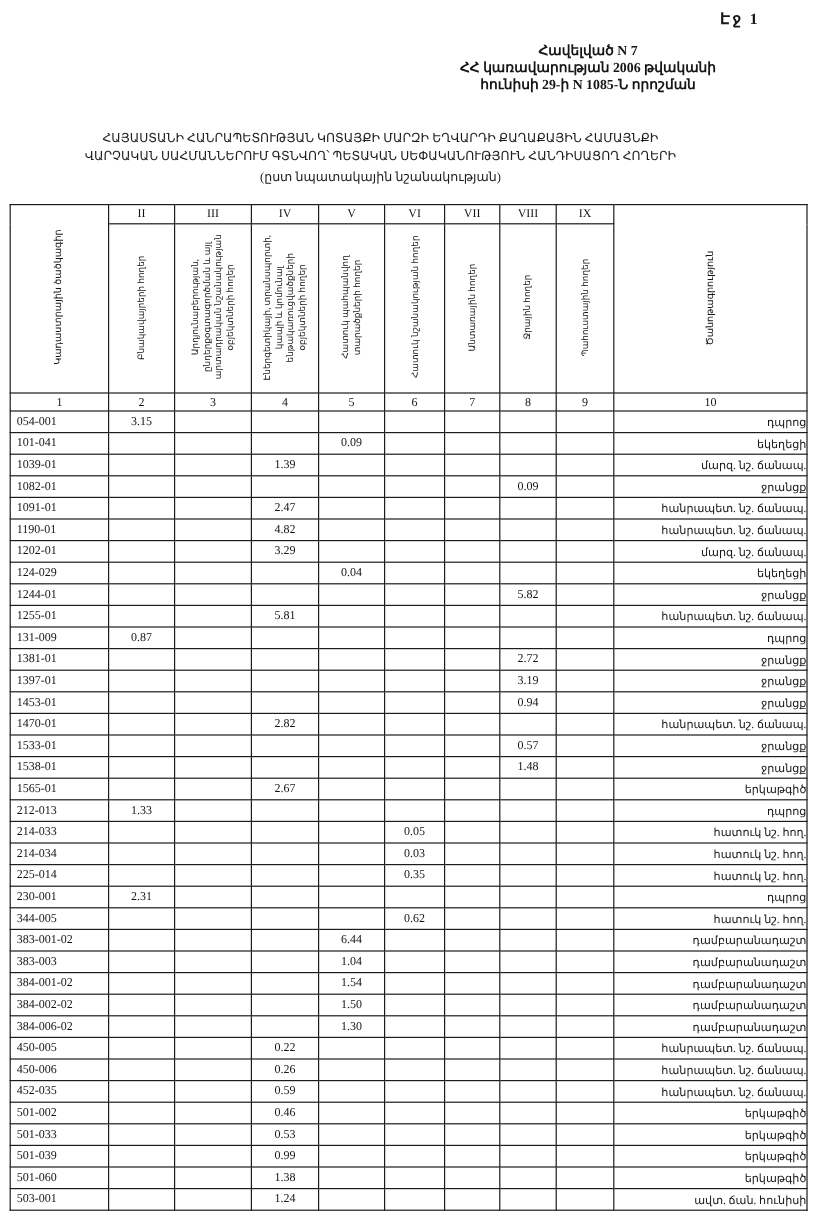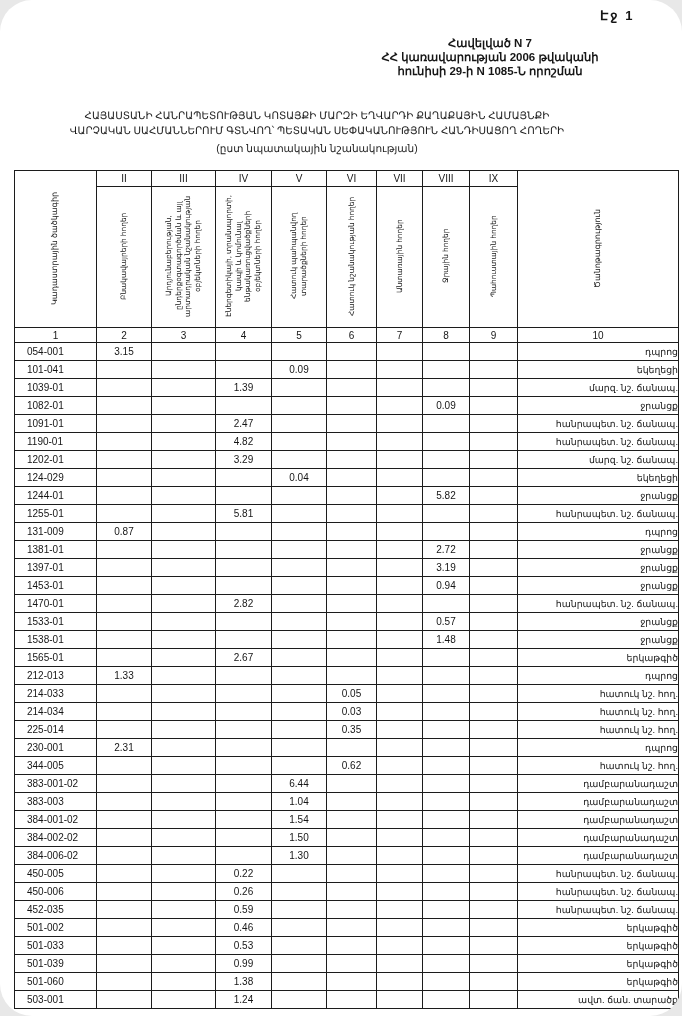--- a/index.html
+++ b/index.html
@@ -1,46 +1,46 @@
 <!DOCTYPE html>
 <html><head>
 <meta charset="utf-8">
 <style>
   html,body{margin:0;padding:0;background:#e8e8e8;}
   .page{
     position:relative;width:682px;height:1016px;background:#ffffff;
-    font-family:Liberation Sans, sans-serif;color:#161616;overflow:hidden;border-radius:32px;
+    font-family:Liberation Serif, serif;color:#161616;overflow:hidden;
   }
   .pageno{position:absolute;top:8px;left:600px;font-size:13px;font-weight:bold;letter-spacing:2px;}
   .appendix{position:absolute;top:36px;left:320px;width:340px;text-align:center;
     font-size:11.5px;font-weight:bold;line-height:14px;}
   .doc-title{position:absolute;top:70px;left:0;width:682px;text-align:center;
     font-size:13px;font-weight:bold;letter-spacing:4px;}
   .subtitle{position:absolute;top:108px;left:0;width:634px;text-align:center;
     font-size:10.3px;line-height:15px;color:#1d1d1d;}
   .subtitle .paren{font-size:10.5px;margin-top:3px;}
   table.land{
-    position:absolute;top:170px;left:14px;border-collapse:collapse;table-layout:fixed;
+    position:absolute;top:170px;left:8px;border-collapse:collapse;table-layout:fixed;
     width:664px;
   }
   table.land td{
     border:1px solid #1c1c1c;padding:0;overflow:hidden;
     font-size:10px;color:#151515;vertical-align:middle;
   }
   tr.roman-row td{height:15px;text-align:center;font-size:10px;font-weight:normal;}
   tr.header-row td{height:140px;text-align:center;}
   tr.num-row td{height:14px;text-align:center;font-size:10px;}
   .vt{
     writing-mode:vertical-rl;transform:rotate(180deg);
     display:inline-block;height:132px;font-size:7.4px;line-height:1.3;
     white-space:normal;letter-spacing:0;
   }
   .vt.big{font-size:8px;height:148px;}
   tbody td{height:17px;}
-  tbody td.code{text-align:left;padding-left:12px;font-size:10px;}
+  tbody td.code{text-align:left;padding-left:5px;font-size:10px;}
   tbody td.val{text-align:center;font-size:10px;}
   tbody td.note{text-align:right;padding-left:4px;font-size:9.3px;white-space:nowrap;}
 </style>
 </head>
 <body>
 
 <div class="page">
 
   <div class="pageno">Էջ 1</div>
 
@@ -542,18 +542,18 @@
         <tr>
           <td class="code">503-001</td>
           <td class="val"></td>
           <td class="val"></td>
           <td class="val">1.24</td>
           <td class="val"></td>
           <td class="val"></td>
           <td class="val"></td>
           <td class="val"></td>
           <td class="val"></td>
-          <td class="note">ավտ. ճան. տարածք</td>
+          <td class="note">ավտ. ճան. հունիսի</td>
         </tr>
       </tbody>
   </table>
 
 </div>
 
 </body></html>

